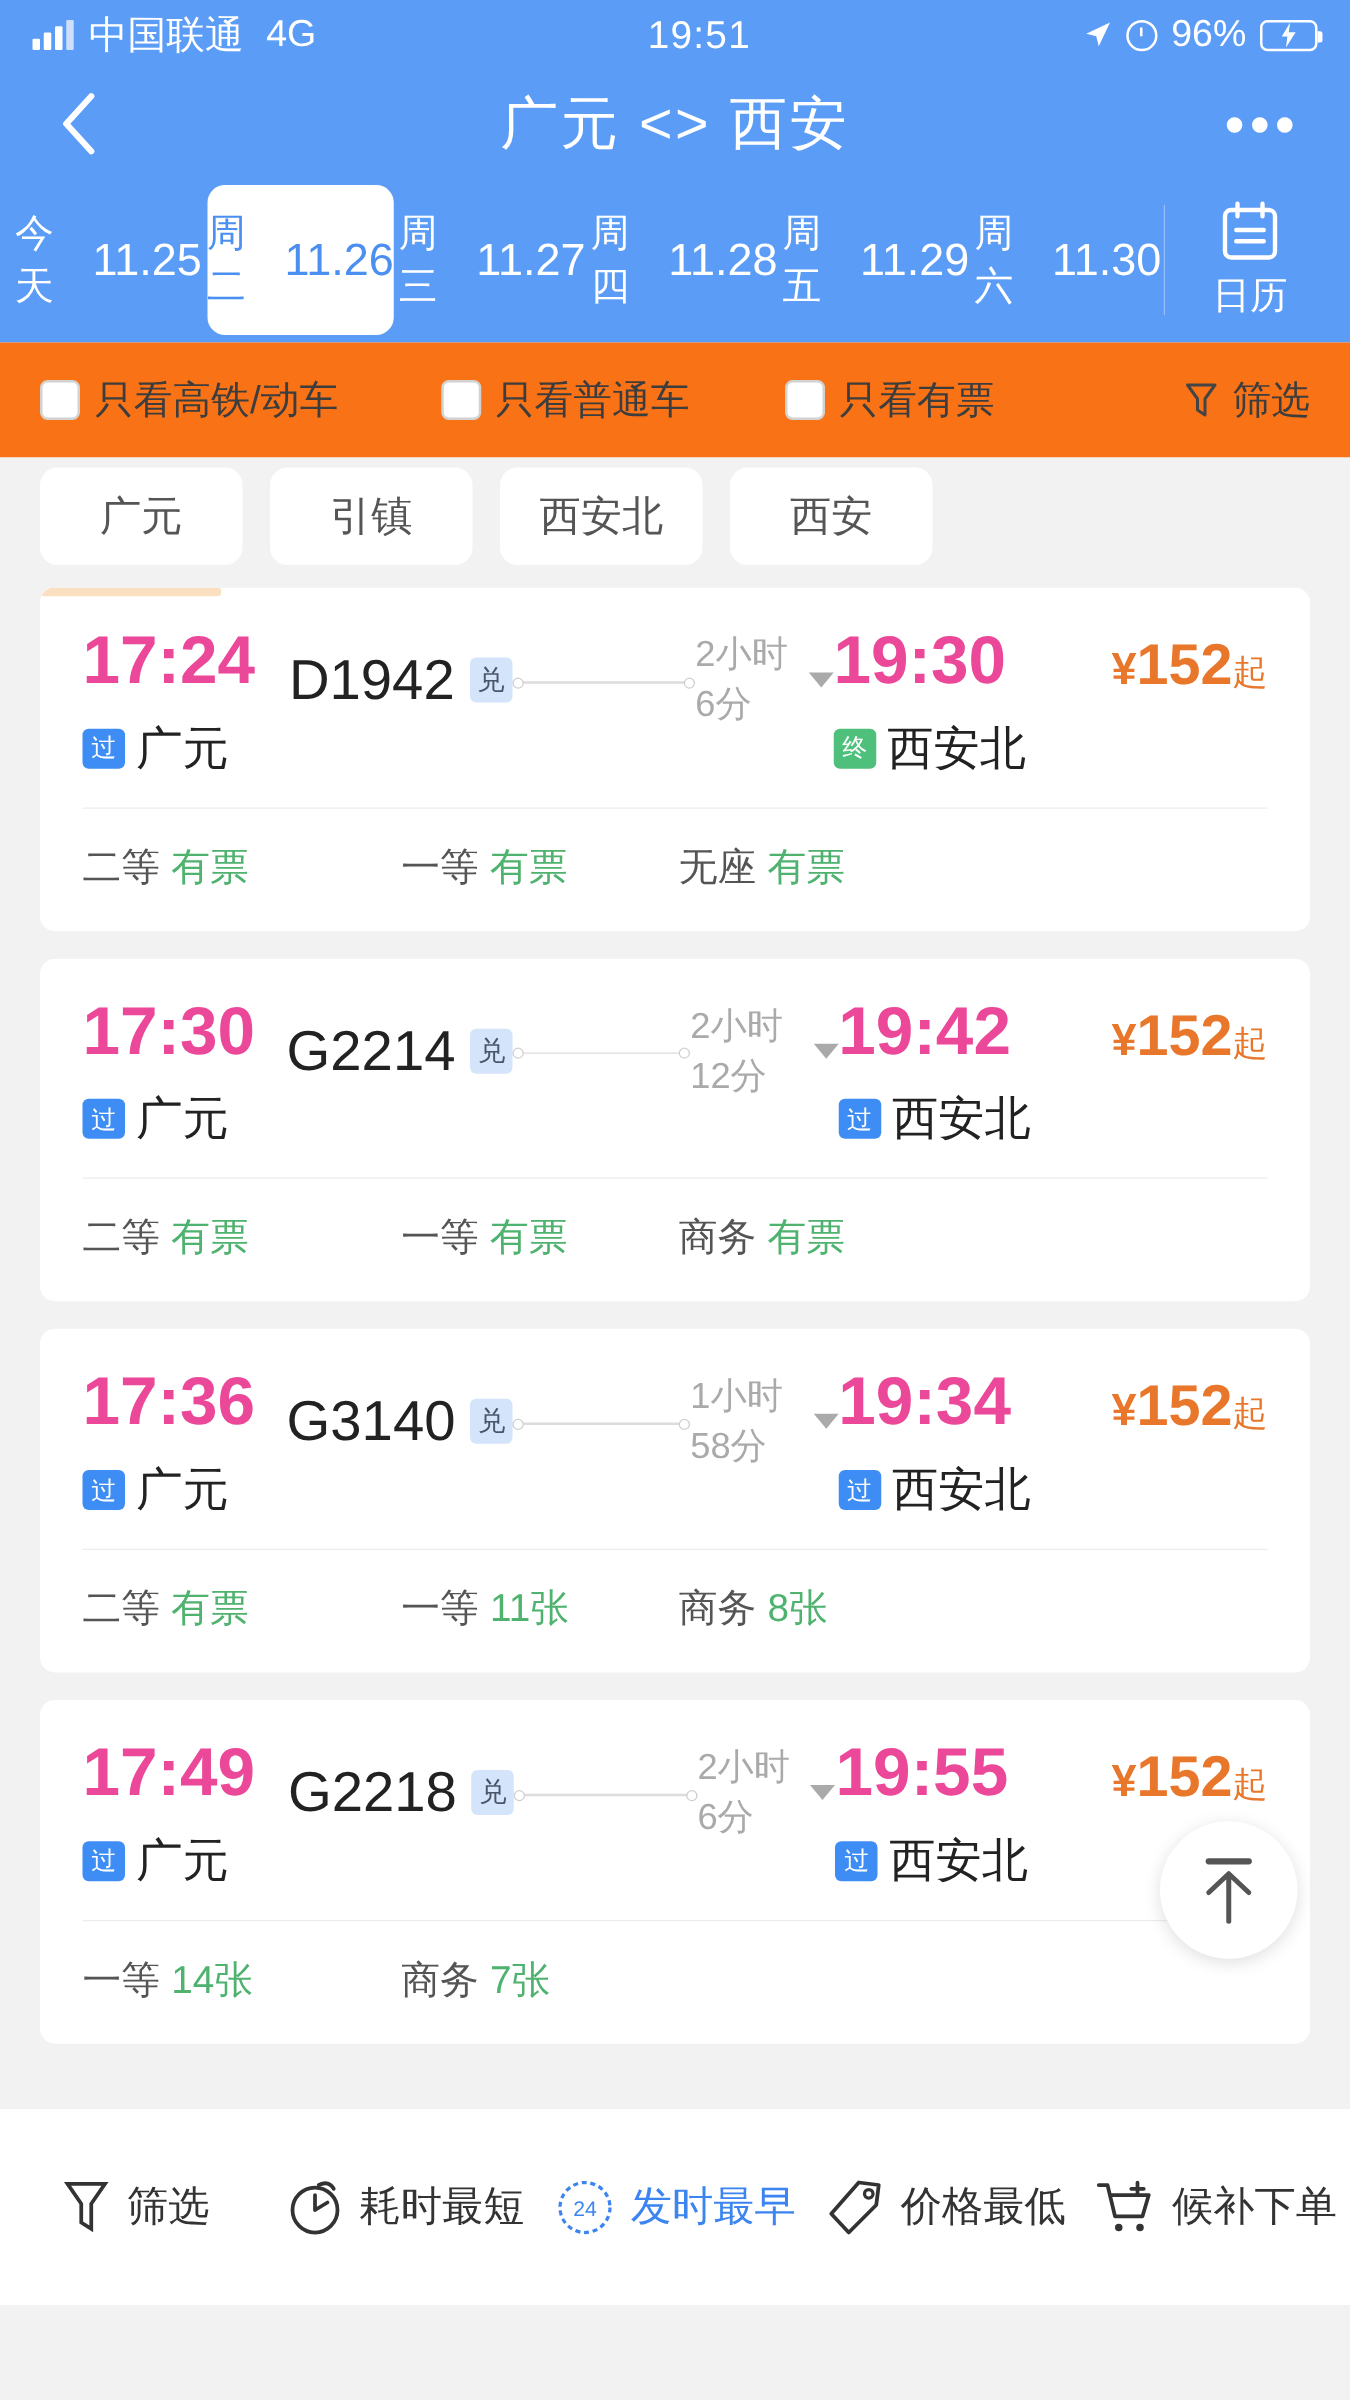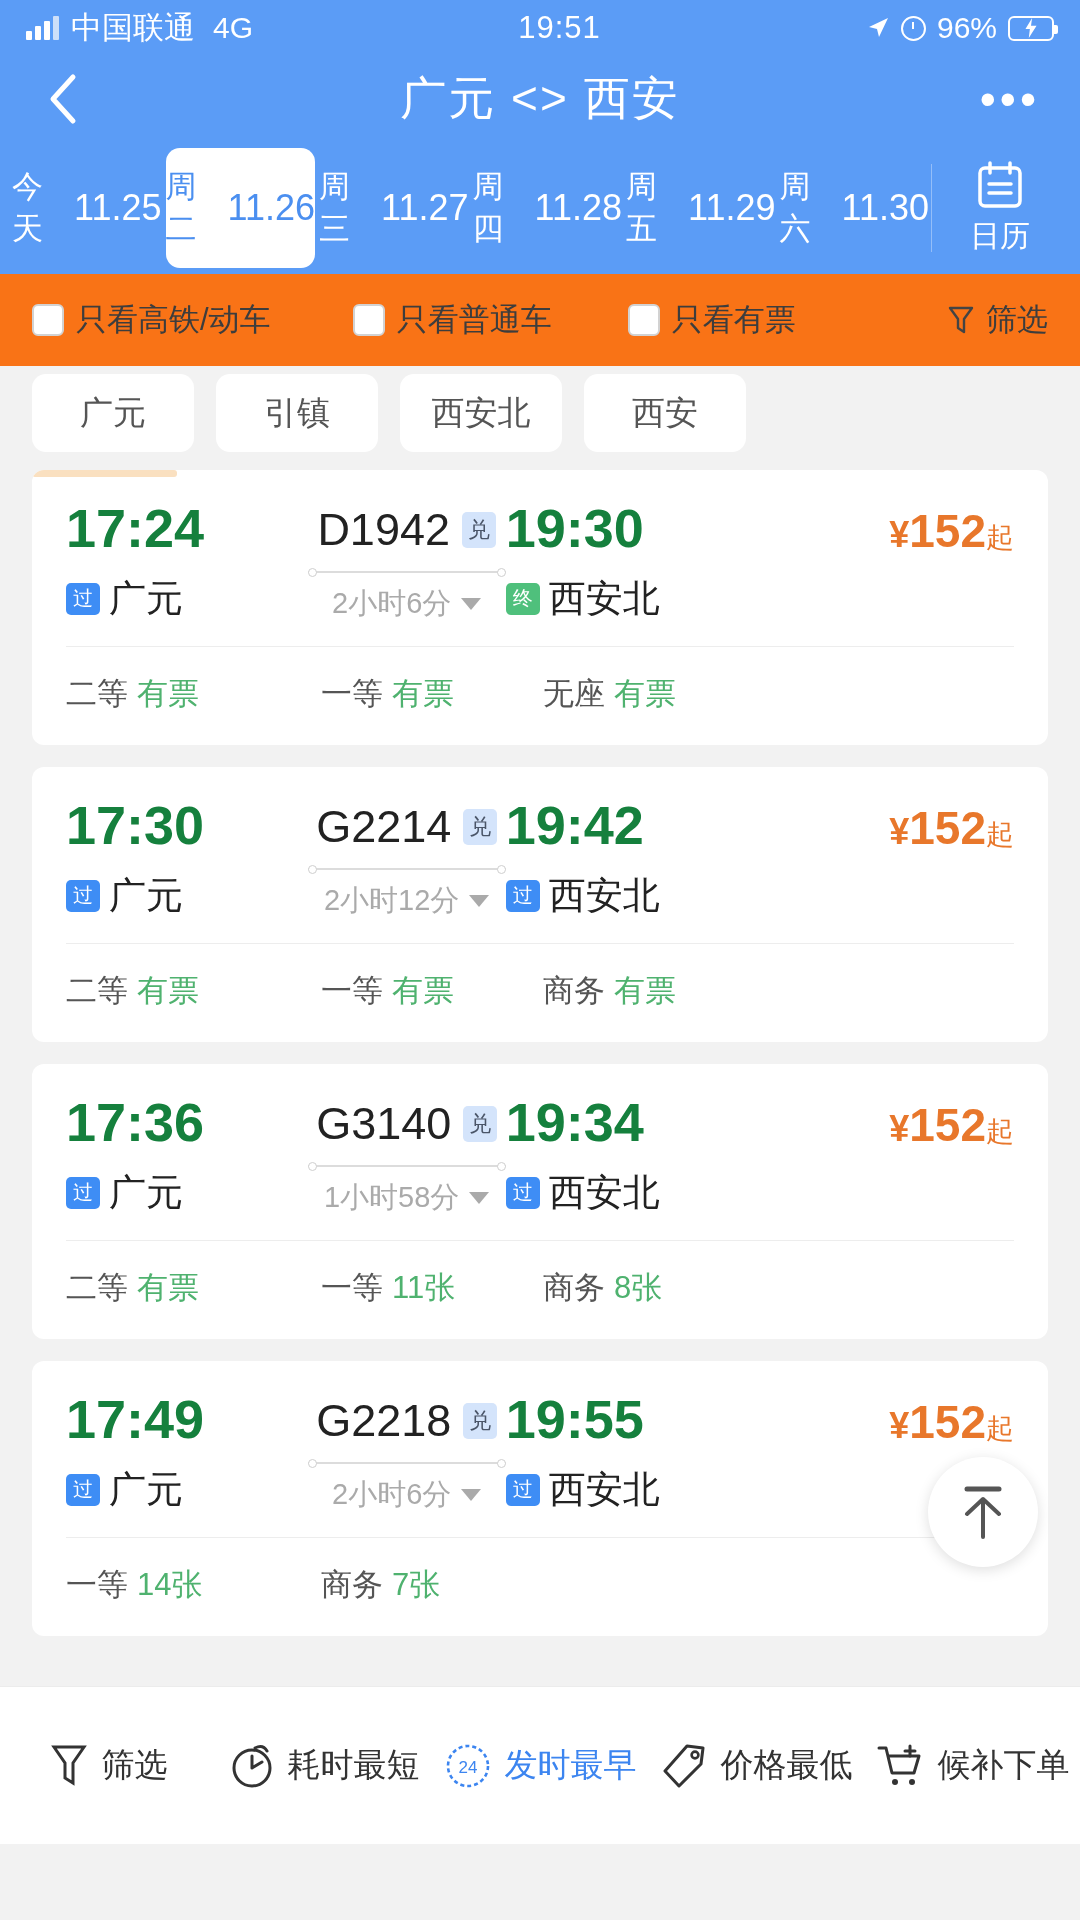--- a/index.html
+++ b/index.html
@@ -81,28 +81,28 @@
     font-size:33px; color:#555; padding:0 28px;
   }
 
   
   .list { flex:1; overflow:hidden; background:#f2f2f2; padding:0 32px; }
   .card { background:#fff; border-radius:12px; margin-bottom:22px; position:relative; overflow:hidden; }
   .card .accent { position:absolute; left:0; top:0; width:145px; height:7px; background:#fae0c0; border-radius:3px;}
   .card-main { display:flex; align-items:flex-start; padding:30px 34px 22px 34px; }
   .col-dep, .col-arr { width:252px; }
   .col-arr { width:300px; }
-  .big-time { font-size:54px; font-weight:bold; color:#15803d; letter-spacing:0px; line-height:1.05; }
+  .big-time { font-size:54px; font-weight:bold; color:#ec4899; letter-spacing:0px; line-height:1.05; }
   .stn-row { display:flex; align-items:center; gap:9px; margin-top:17px; }
   .stn-badge { font-size:20px; color:#fff; border-radius:5px; width:34px; height:32px; display:flex; align-items:center; justify-content:center; flex:none;}
   .bg-pass { background:#3e8df5; }
   .bg-end  { background:#4fc07c; }
   .stn-name { font-size:37px; color:#222; }
 
-  .col-mid { flex:1; display:flex; flex-direction:column; align-items:center; padding-top:4px;}
+  .col-mid { flex:1; display:flex; flex-direction:row; align-items:center; padding-top:4px;}
   .train-no-row { display:flex; align-items:center; gap:12px; }
   .train-no { font-size:45px; color:#222; letter-spacing:0px;}
   .badge-duì { background:#d4e4fb; color:#4a5568; font-size:22px; border-radius:5px; padding:3px 6px; }
   .line { width:198px; height:12px; margin:10px 0 6px 0; position:relative;}
   .line::before { content:""; position:absolute; left:0; right:0; top:5px; height:1.5px; background:#dcdcdc;}
   .line .dot { position:absolute; top:1.5px; width:9px; height:9px; border:1.5px solid #cfcfcf; border-radius:50%; background:#fff;}
   .line .dot.l { left:0; } .line .dot.r { right:0; }
   .dur { font-size:29px; color:#aaa; display:flex; align-items:center; gap:10px;}
   .caret { width:0;height:0;border-left:10px solid transparent;border-right:10px solid transparent;border-top:12px solid #aaa;}
 

